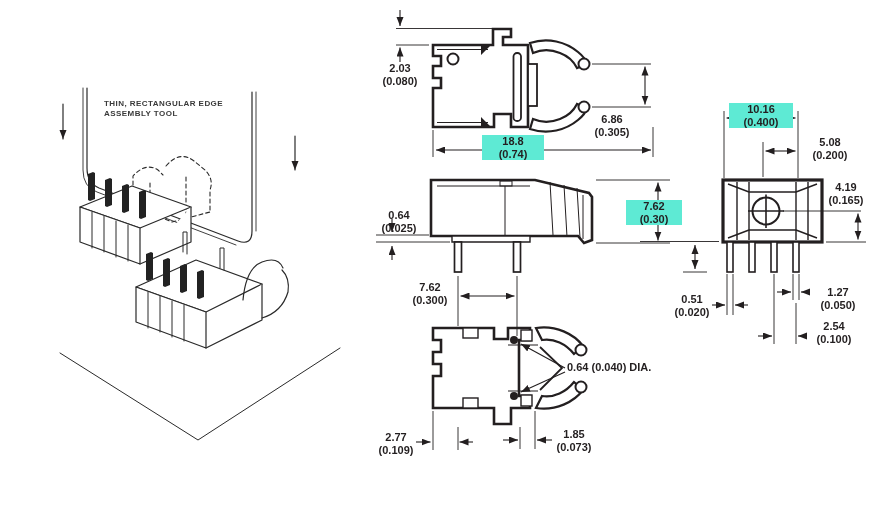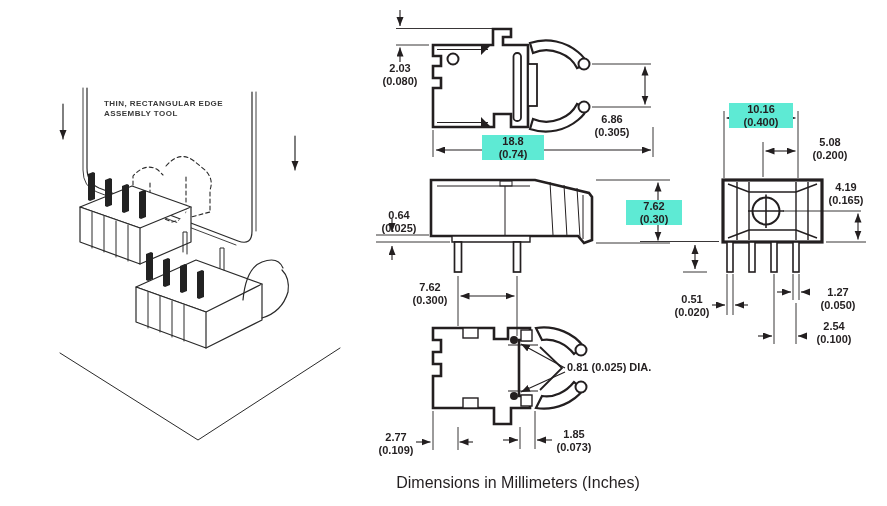--- a/index.html
+++ b/index.html
@@ -245,22 +245,21 @@
   </div>
   <div class="dim" style="left:365px;top:431px;width:62px;">
     <span>2.77</span>
     <span>(0.109)</span>
   </div>
   <div class="dim" style="left:543px;top:428px;width:62px;">
     <span>1.85</span>
     <span>(0.073)</span>
   </div>
   <div class="dim left" style="left:567px;top:361px;width:120px;">
-    <span>0.81 (0.025) DIA.</span>
+    <span>0.64 (0.040) DIA.</span>
   </div>
 
   <div class="illus-label">
     <span>THIN, RECTANGULAR EDGE</span>
     <span>ASSEMBLY TOOL</span>
   </div>
-  <div class="caption">Dimensions in Millimeters (Inches)</div>
 
 </div>
 
 </body></html>

